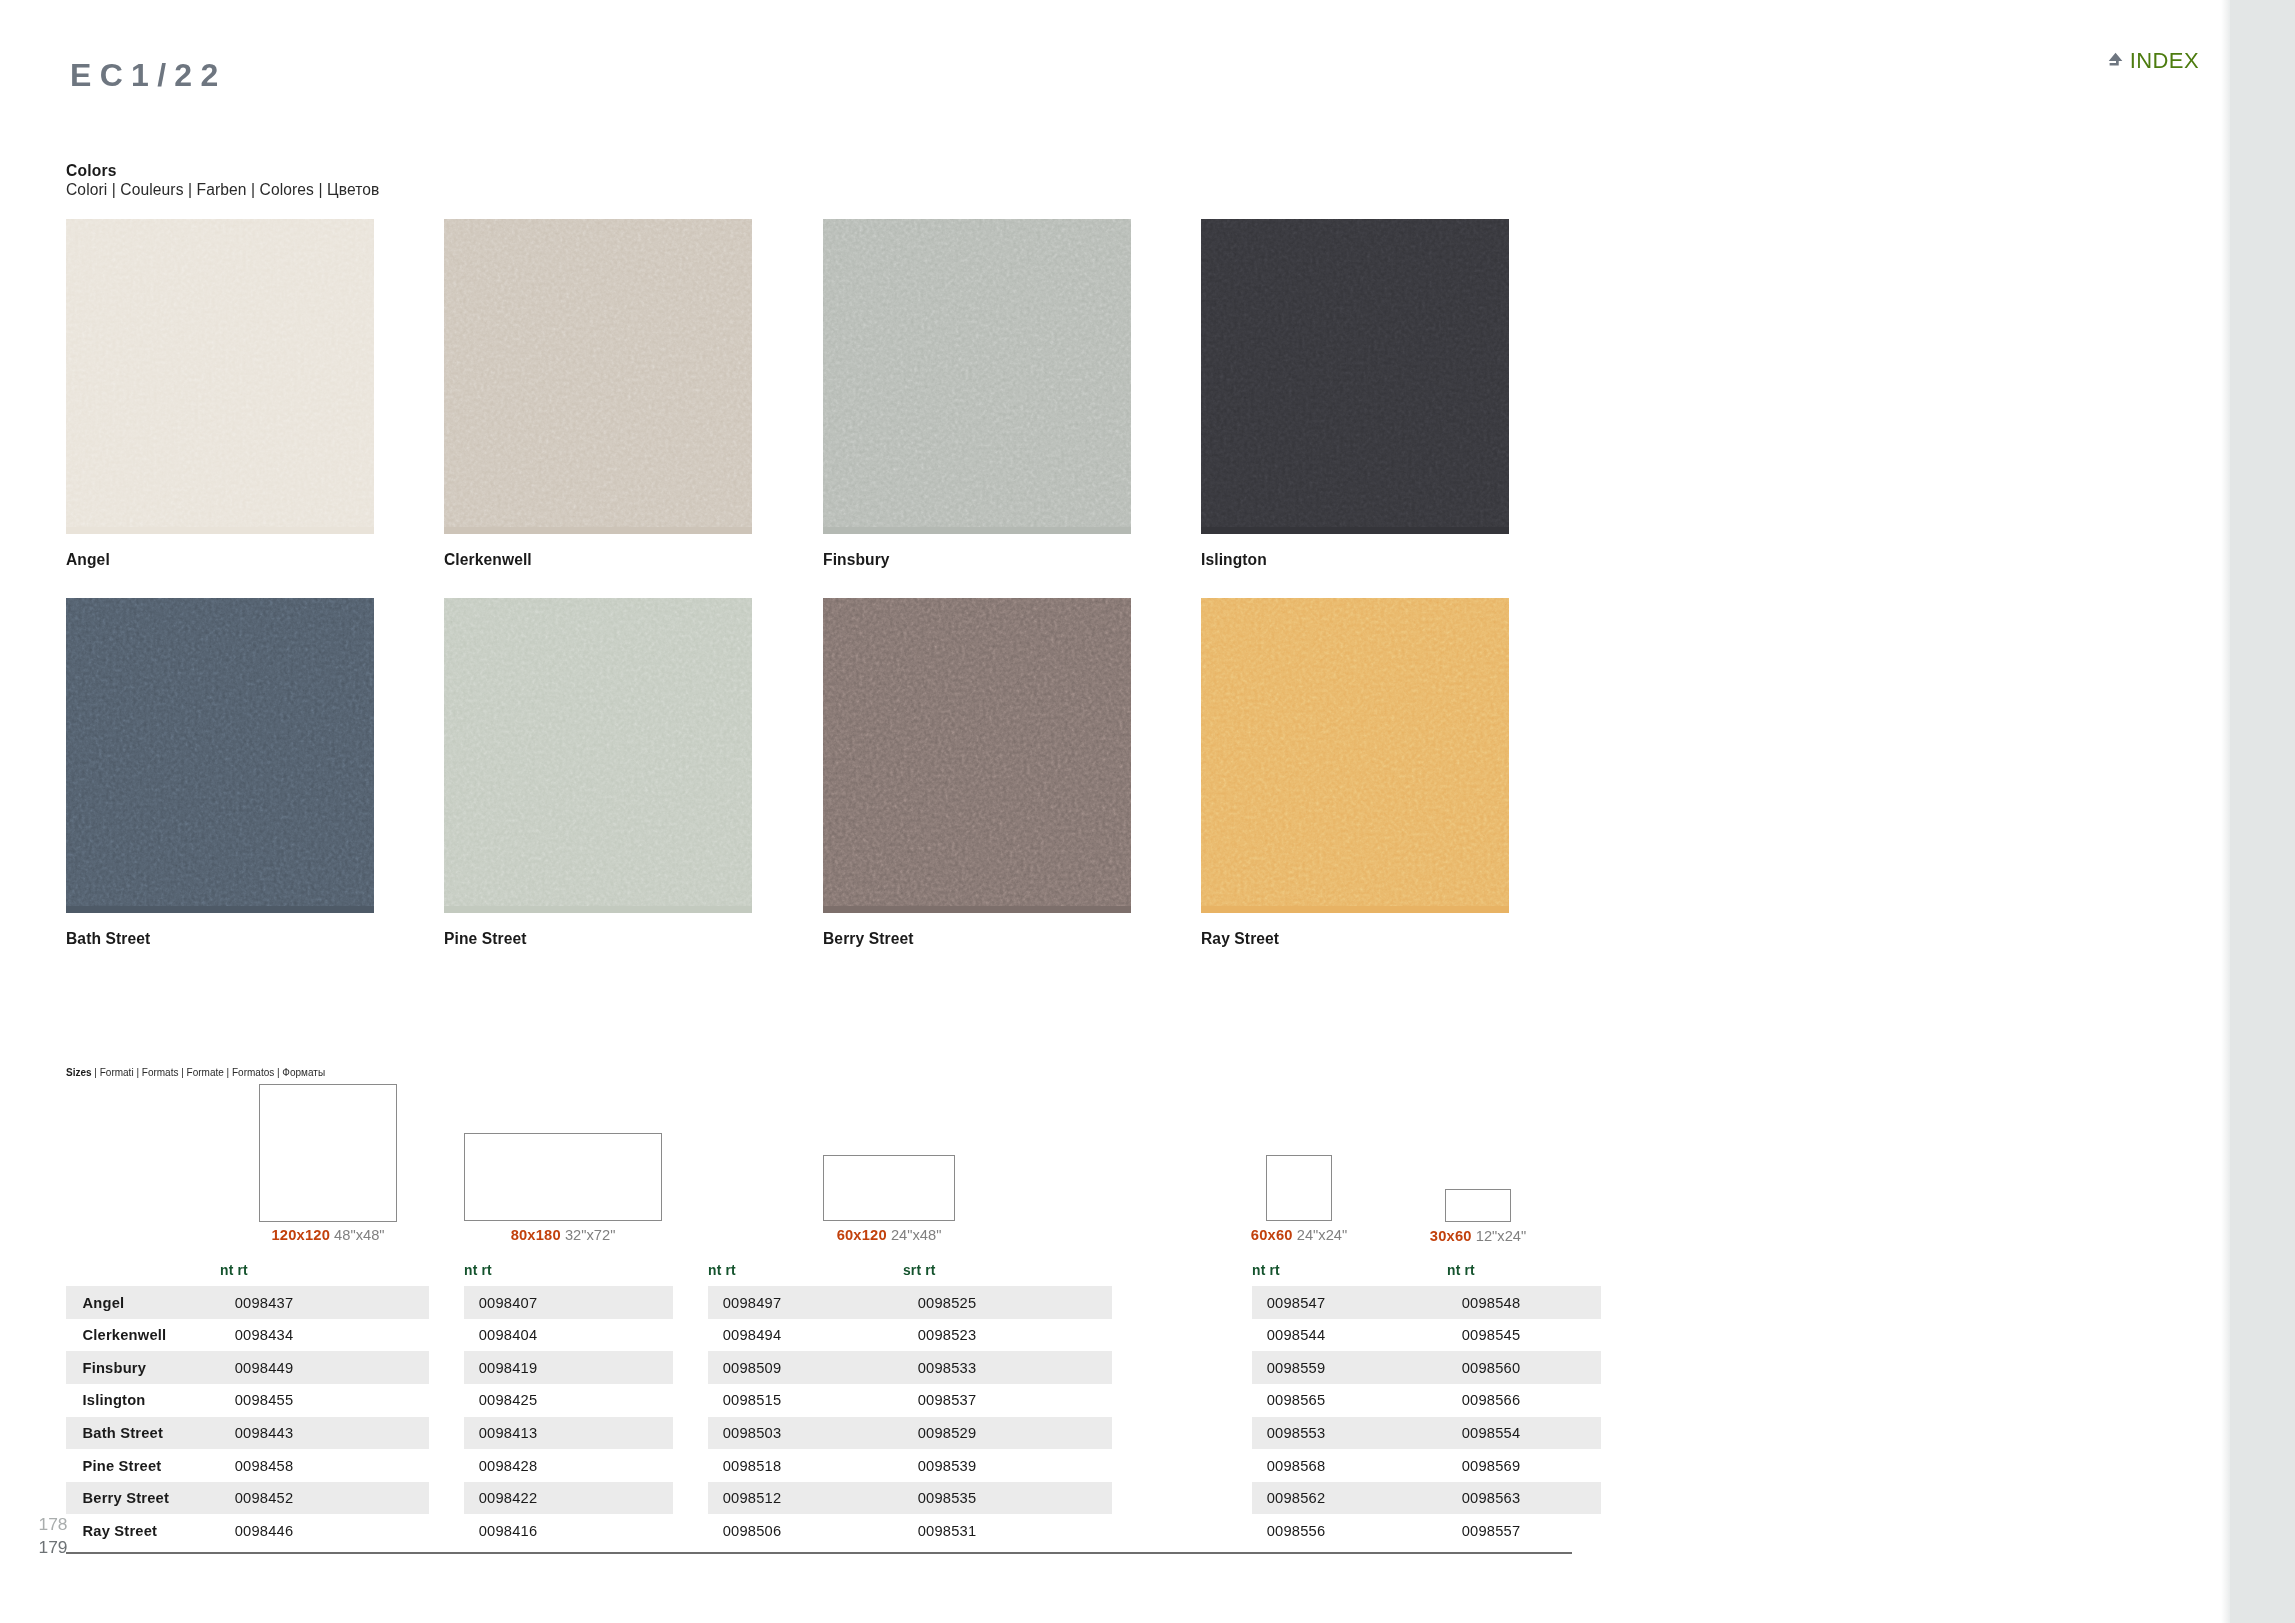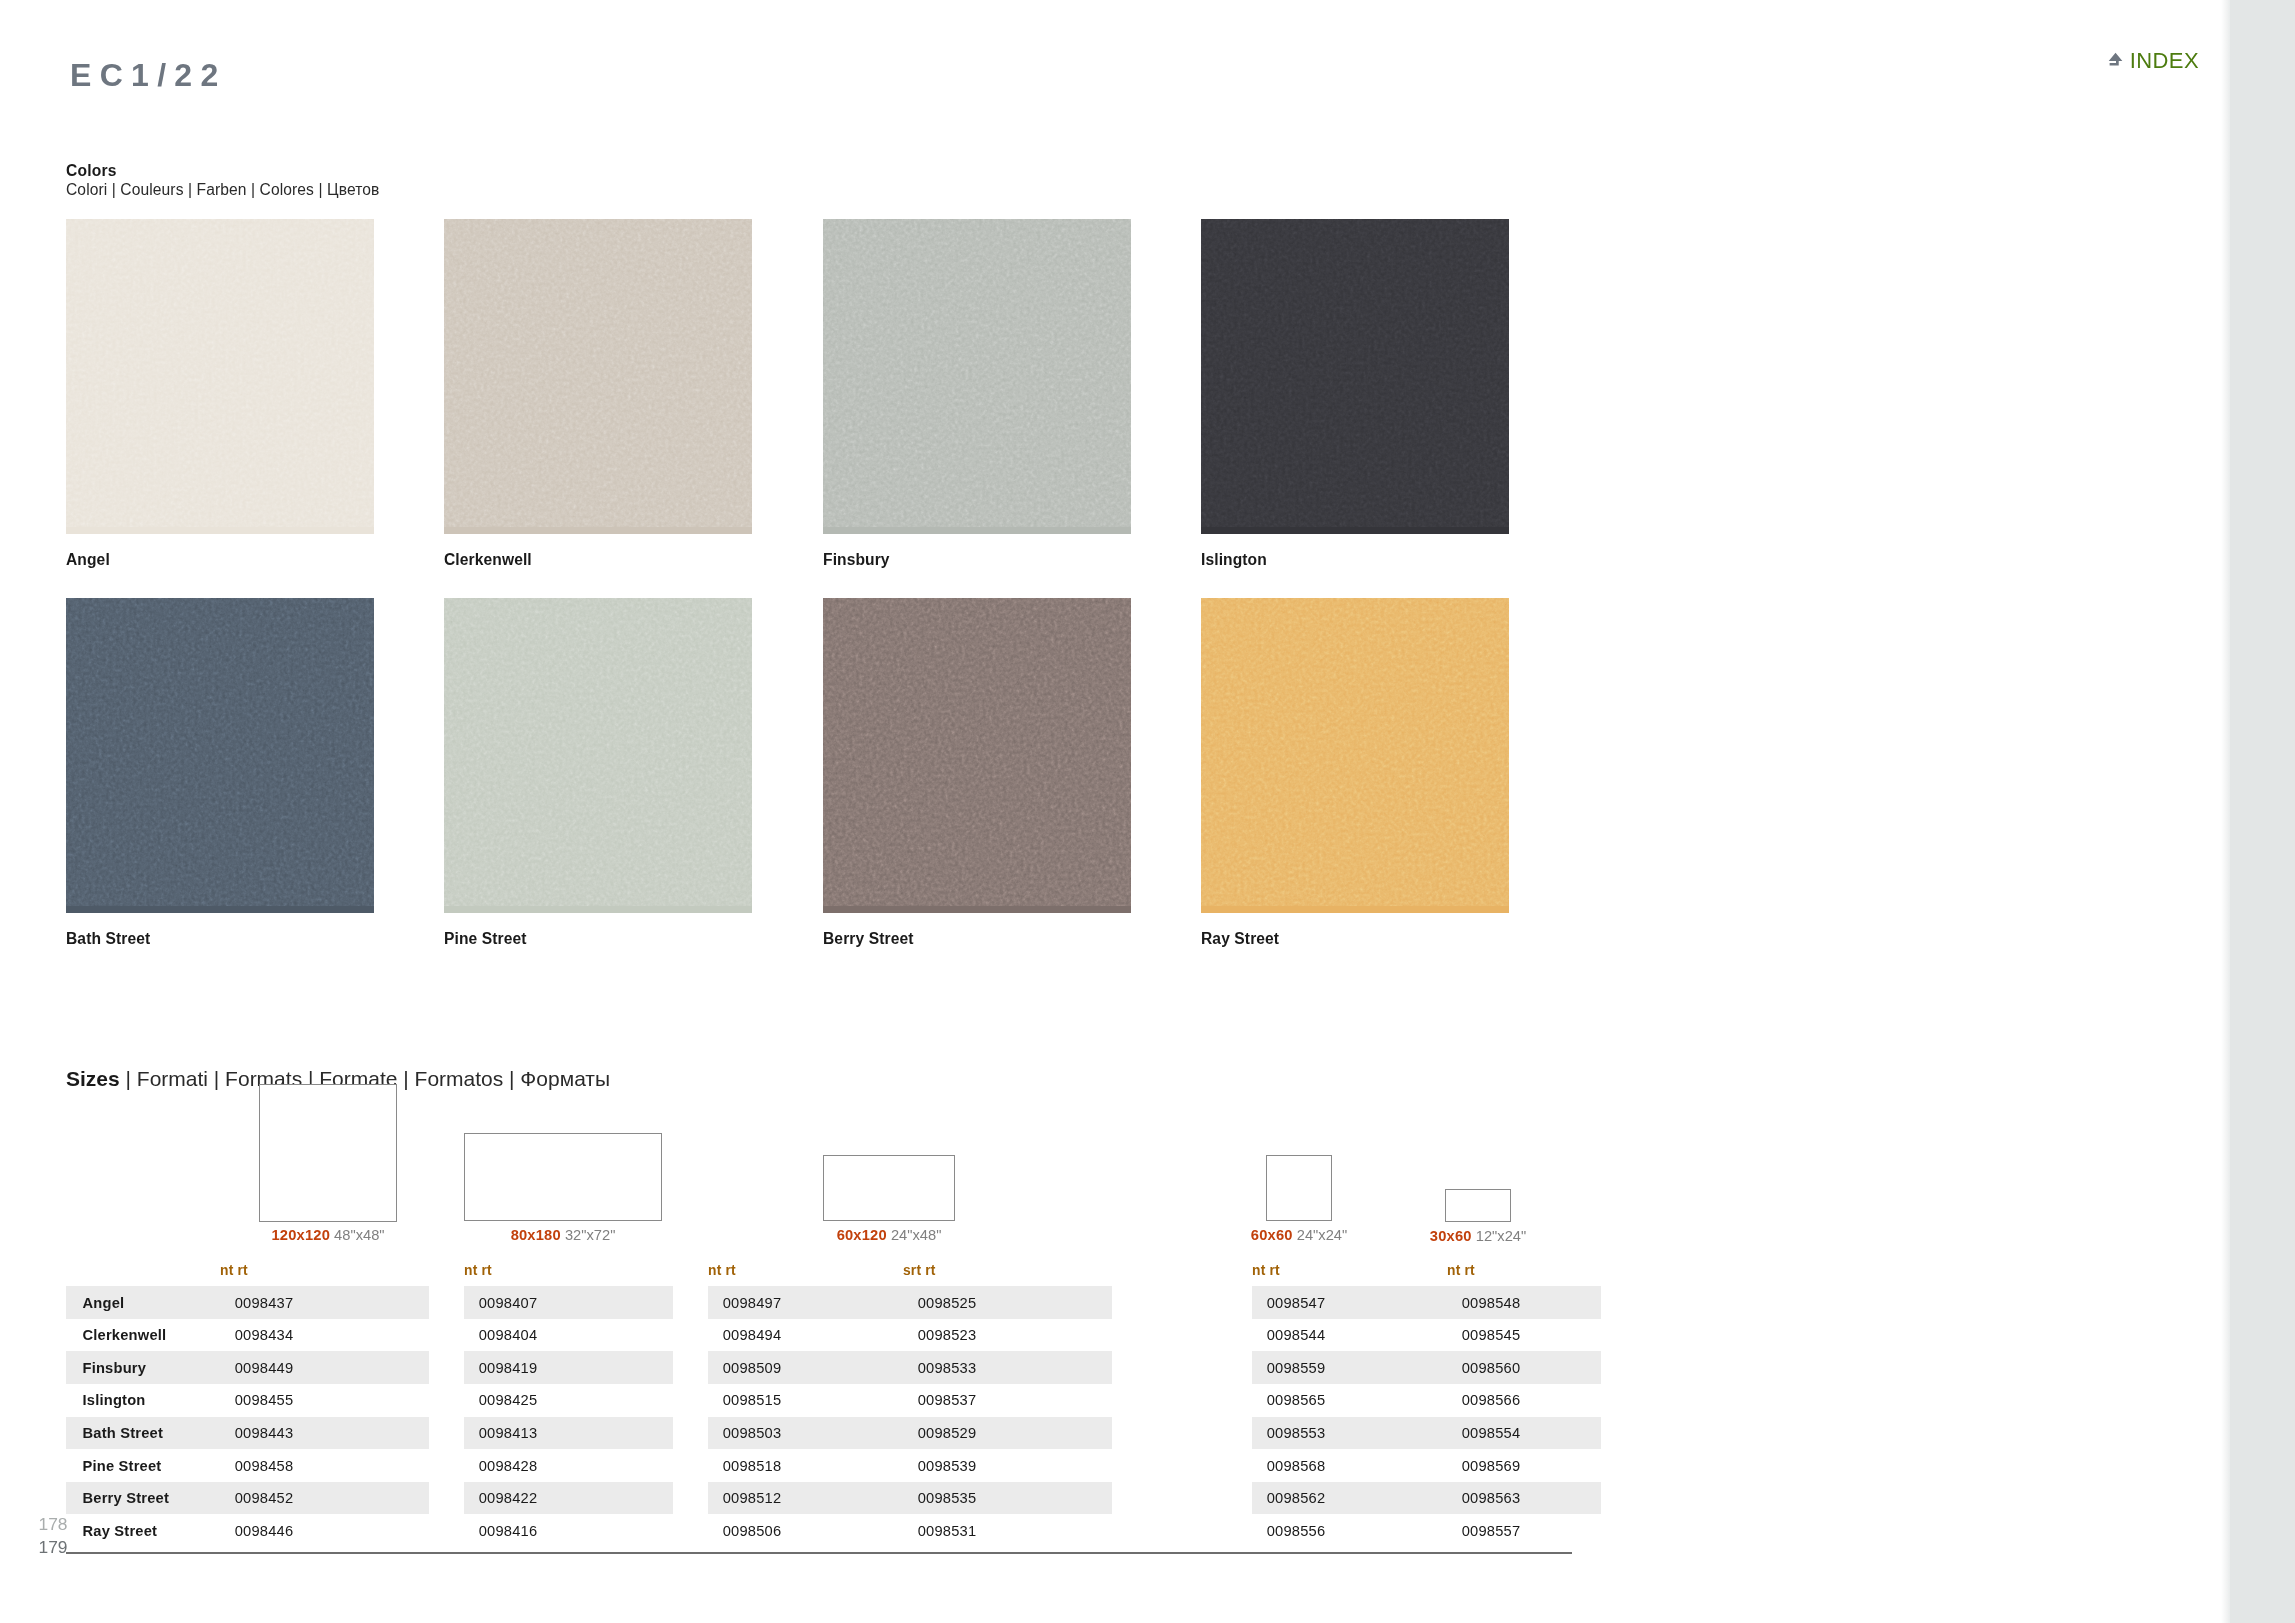--- a/index.html
+++ b/index.html
@@ -120,21 +120,21 @@
     font-weight: bold;
     color: #1a1a1a;
     letter-spacing: 0.1px;
   }
 
   
   #sizes-heading {
     position: absolute;
     left: 66px;
     top: 1067px;
-    font-size: 21px;
+    font-size: 10px;
     color: #2a2a2a;
   }
   #sizes-heading b { font-weight: bold; color: #1a1a1a; }
 
   #size-figs {
     position: absolute;
     left: 0;
     top: 1093px;
     width: 2296px;
     height: 165px;
@@ -170,21 +170,21 @@
   }
   table.codes {
     border-collapse: separate;
     border-spacing: 0;
     width: 1506px;
     table-layout: fixed;
   }
   table.codes th {
     font-size: 13.8px;
     font-weight: bold;
-    color: #a16207;
+    color: #14532d;
     text-align: left;
     padding: 0 0 8.3px 0;
     letter-spacing: 0.2px;
     vertical-align: bottom;
   }
   table.codes td {
     font-size: 14.7px;
     color: #1a1a1a;
     padding: 8.3px 0 8.3px 0;
     letter-spacing: 0.2px;

